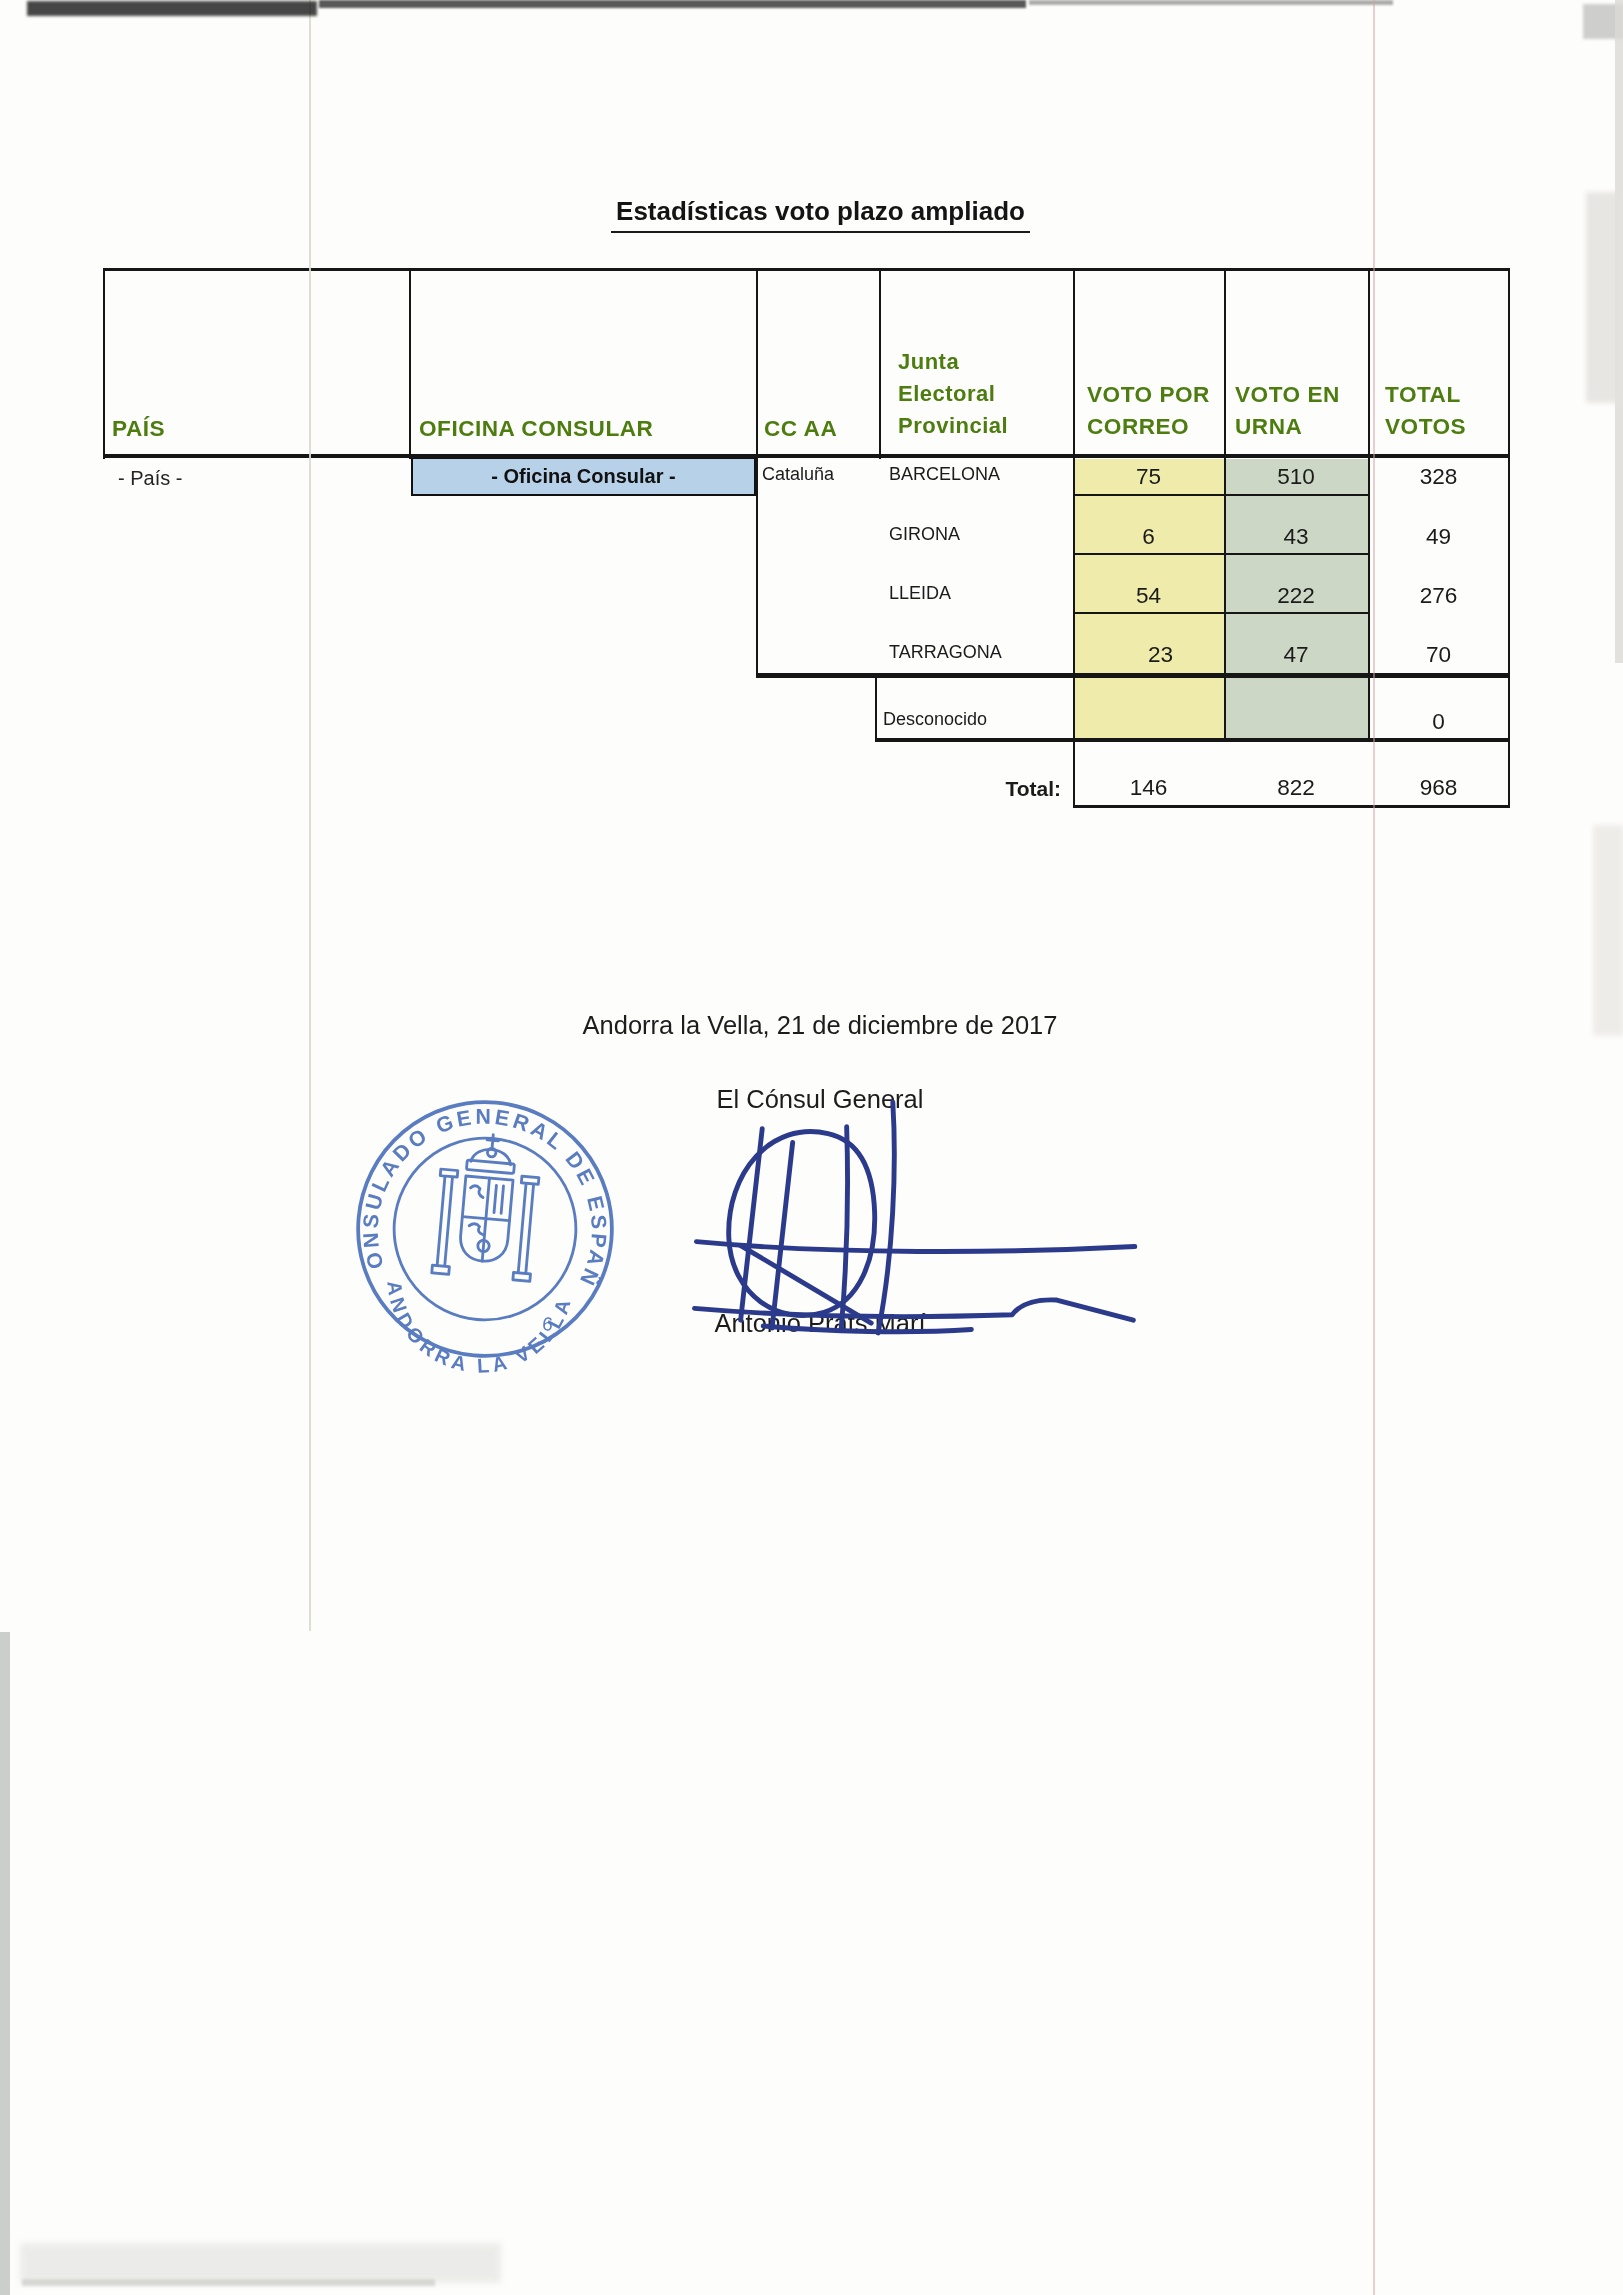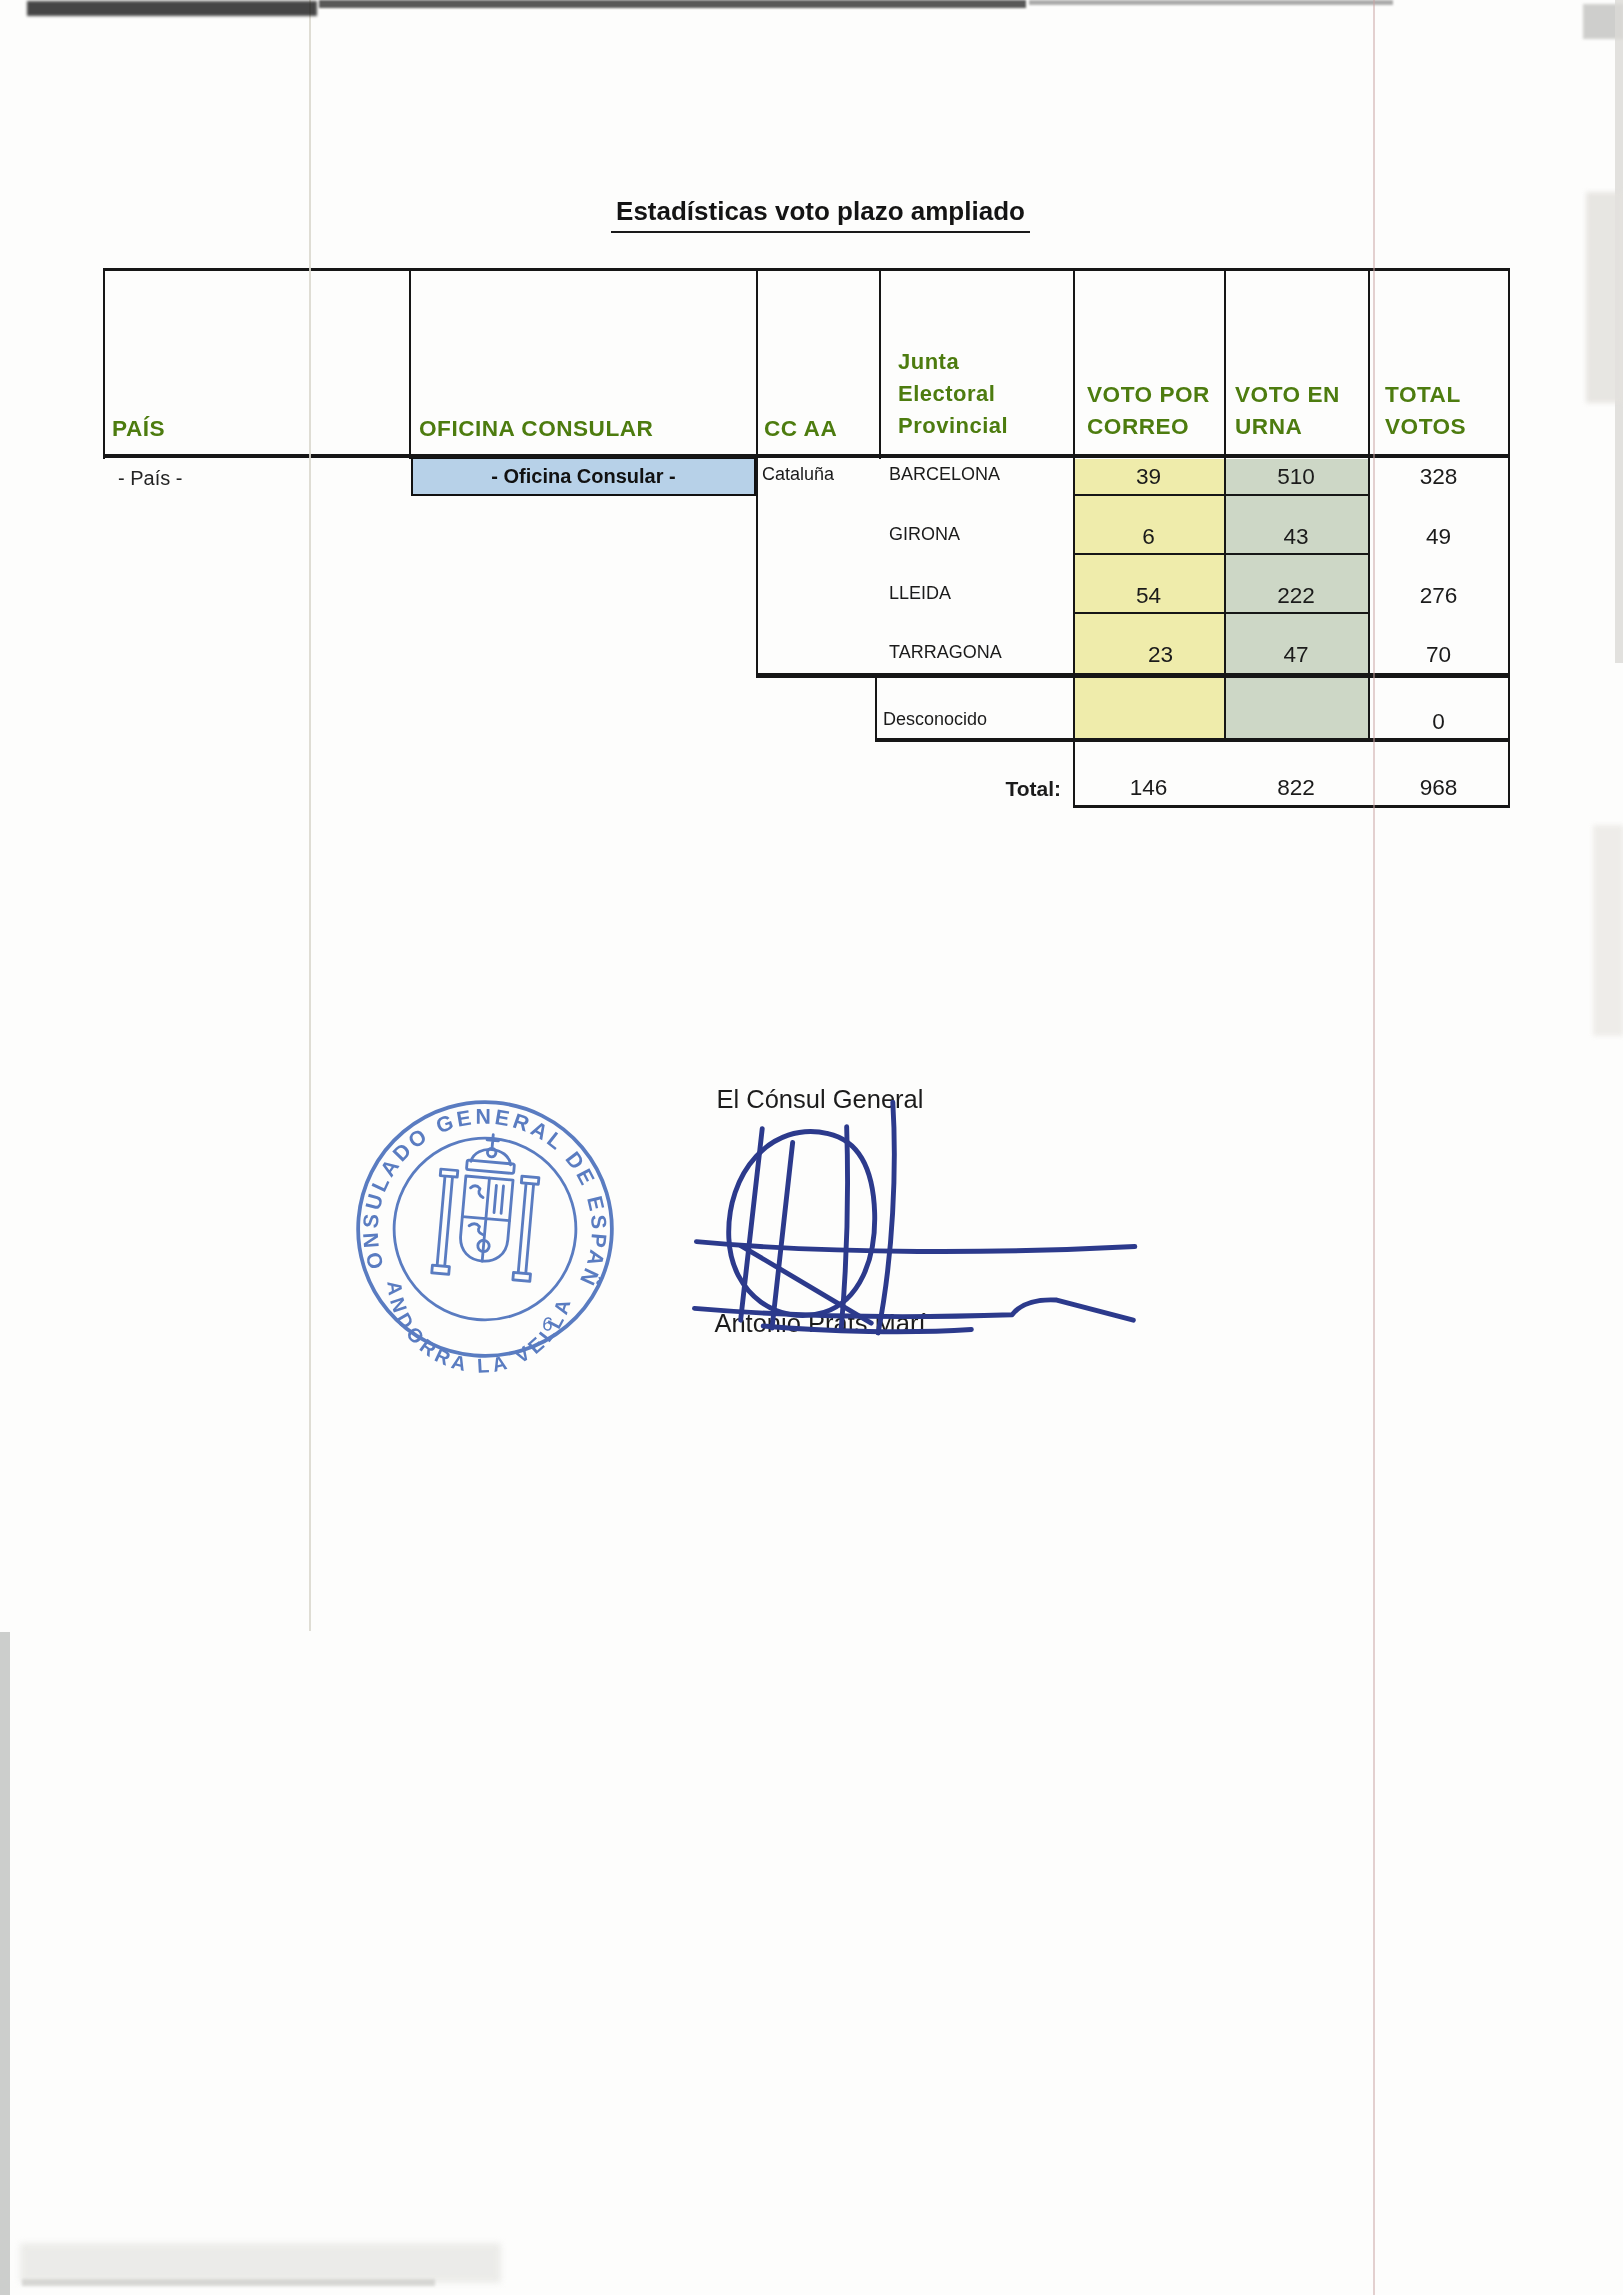--- a/index.html
+++ b/index.html
@@ -105,21 +105,21 @@
   </div>
   <div class="txt hdr" style="left:1385px;top:379px;">
     <span class="hline">TOTAL</span>
     <span class="hline">VOTOS</span>
   </div>
 
   <div class="txt small" style="left:118px;top:467px;color:#242424;">- País -</div>
   <div class="txt body-txt" style="left:762px;top:464px;">Cataluña</div>
 
   <div class="txt body-txt" style="left:889px;top:464px;">BARCELONA</div>
-  <div class="num" style="left:1073px;width:151px;top:464px;">39</div>
+  <div class="num" style="left:1073px;width:151px;top:464px;">75</div>
   <div class="num" style="left:1224px;width:144px;top:464px;">510</div>
   <div class="num" style="left:1368px;width:141px;top:464px;">328</div>
 
   <div class="txt body-txt" style="left:889px;top:524px;">GIRONA</div>
   <div class="num" style="left:1073px;width:151px;top:524px;">6</div>
   <div class="num" style="left:1224px;width:144px;top:524px;">43</div>
   <div class="num" style="left:1368px;width:141px;top:524px;">49</div>
 
   <div class="txt body-txt" style="left:889px;top:583px;">LLEIDA</div>
   <div class="num" style="left:1073px;width:151px;top:583px;">54</div>
@@ -132,20 +132,21 @@
   <div class="num" style="left:1368px;width:141px;top:642px;">70</div>
 
   <div class="txt body-txt" style="left:883px;top:709px;">Desconocido</div>
   <div class="num" style="left:1368px;width:141px;top:709px;">0</div>
 
   <div class="txt" style="left:909px;top:777px;width:152px;text-align:right;font-weight:700;font-size:21px;">Total:</div>
   <div class="num" style="left:1073px;width:151px;top:775px;">146</div>
   <div class="num" style="left:1224px;width:144px;top:775px;">822</div>
   <div class="num" style="left:1368px;width:141px;top:775px;">968</div>
 
+  <div class="txt footer-line" style="left:523px;top:1011px;width:594px;">Andorra la Vella, 21 de diciembre de 2017</div>
   <div class="txt footer-line" style="left:523px;top:1085px;width:594px;">El Cónsul General</div>
   <div class="txt footer-line" style="left:523px;top:1309px;width:594px;">Antonio Prats Marí</div>
 
   <svg style="left:343px;top:1087px;z-index:4;" width="284" height="284" viewBox="0 0 600 600">
     <g transform="rotate(5 300 300)" opacity="0.92">
       <g fill="none" stroke="#4d72bc" stroke-linecap="round" stroke-linejoin="round">
         <circle cx="300" cy="300" r="268" stroke-width="8"></circle>
         <circle cx="300" cy="300" r="192" stroke-width="6"></circle>
 
         <g stroke-width="6">

